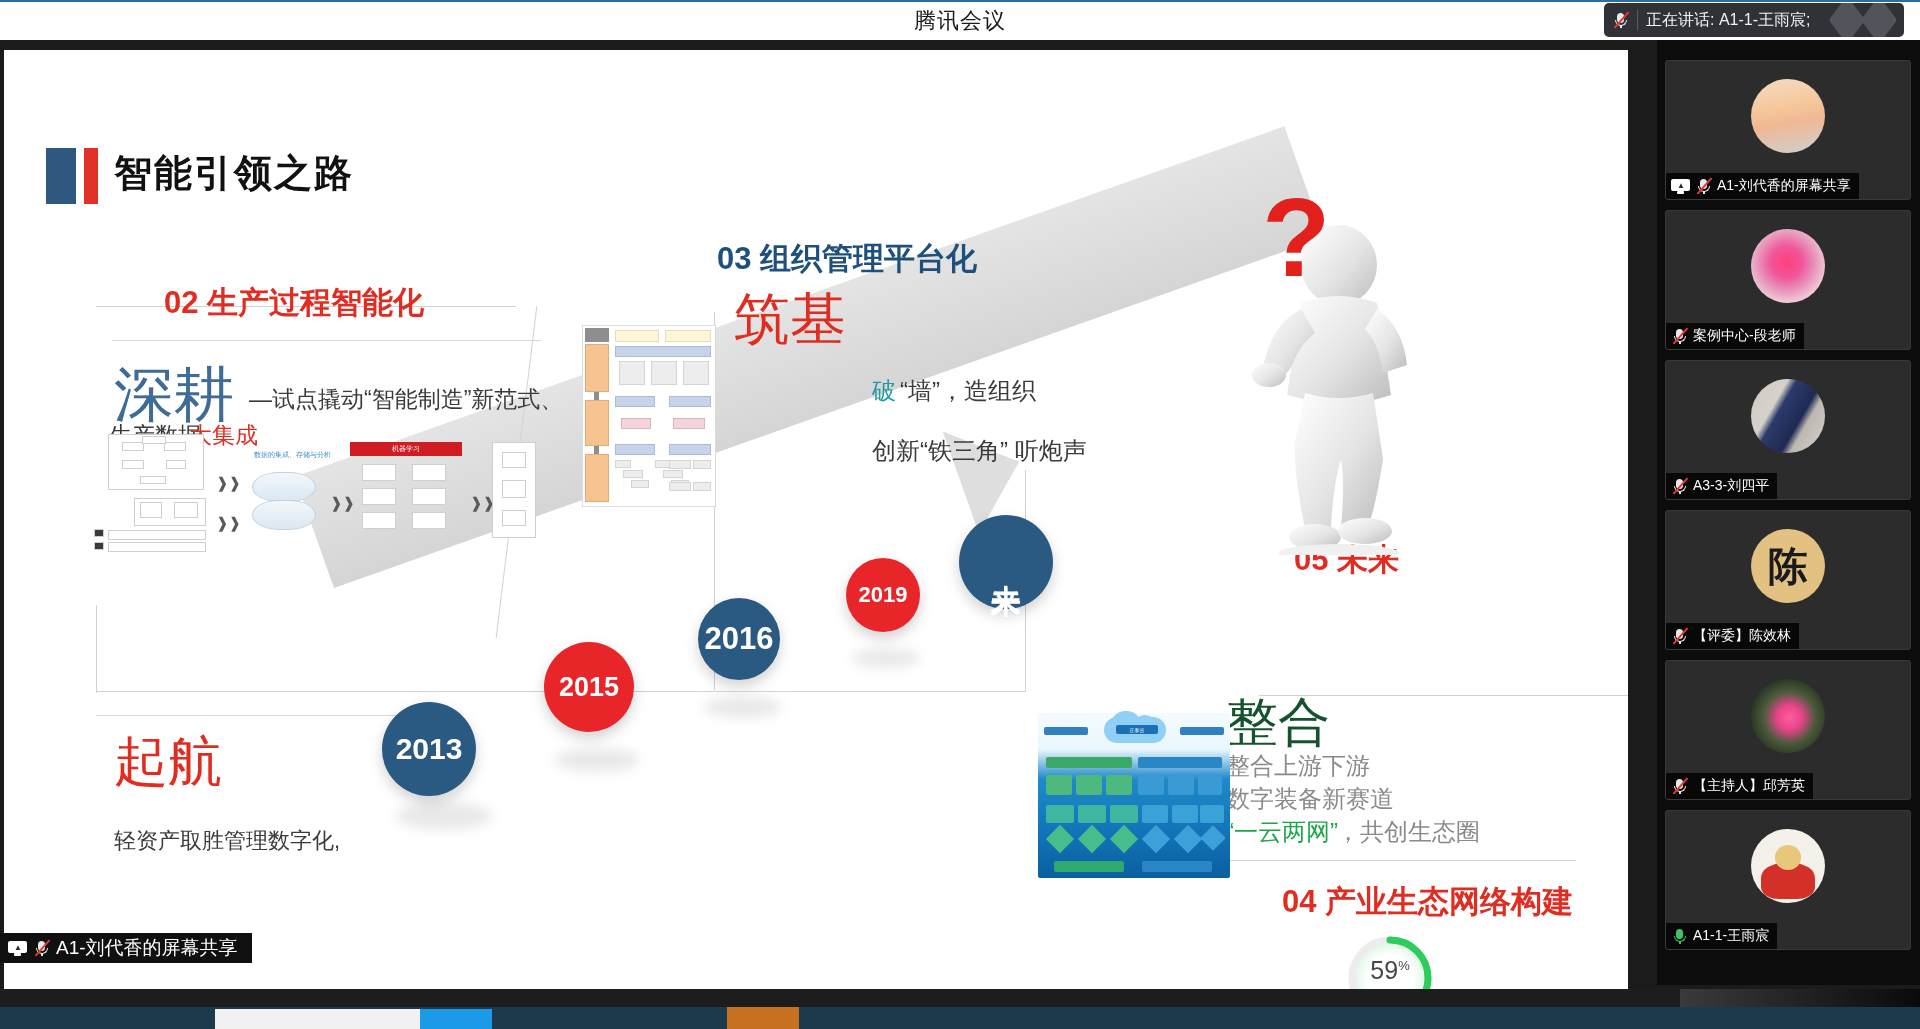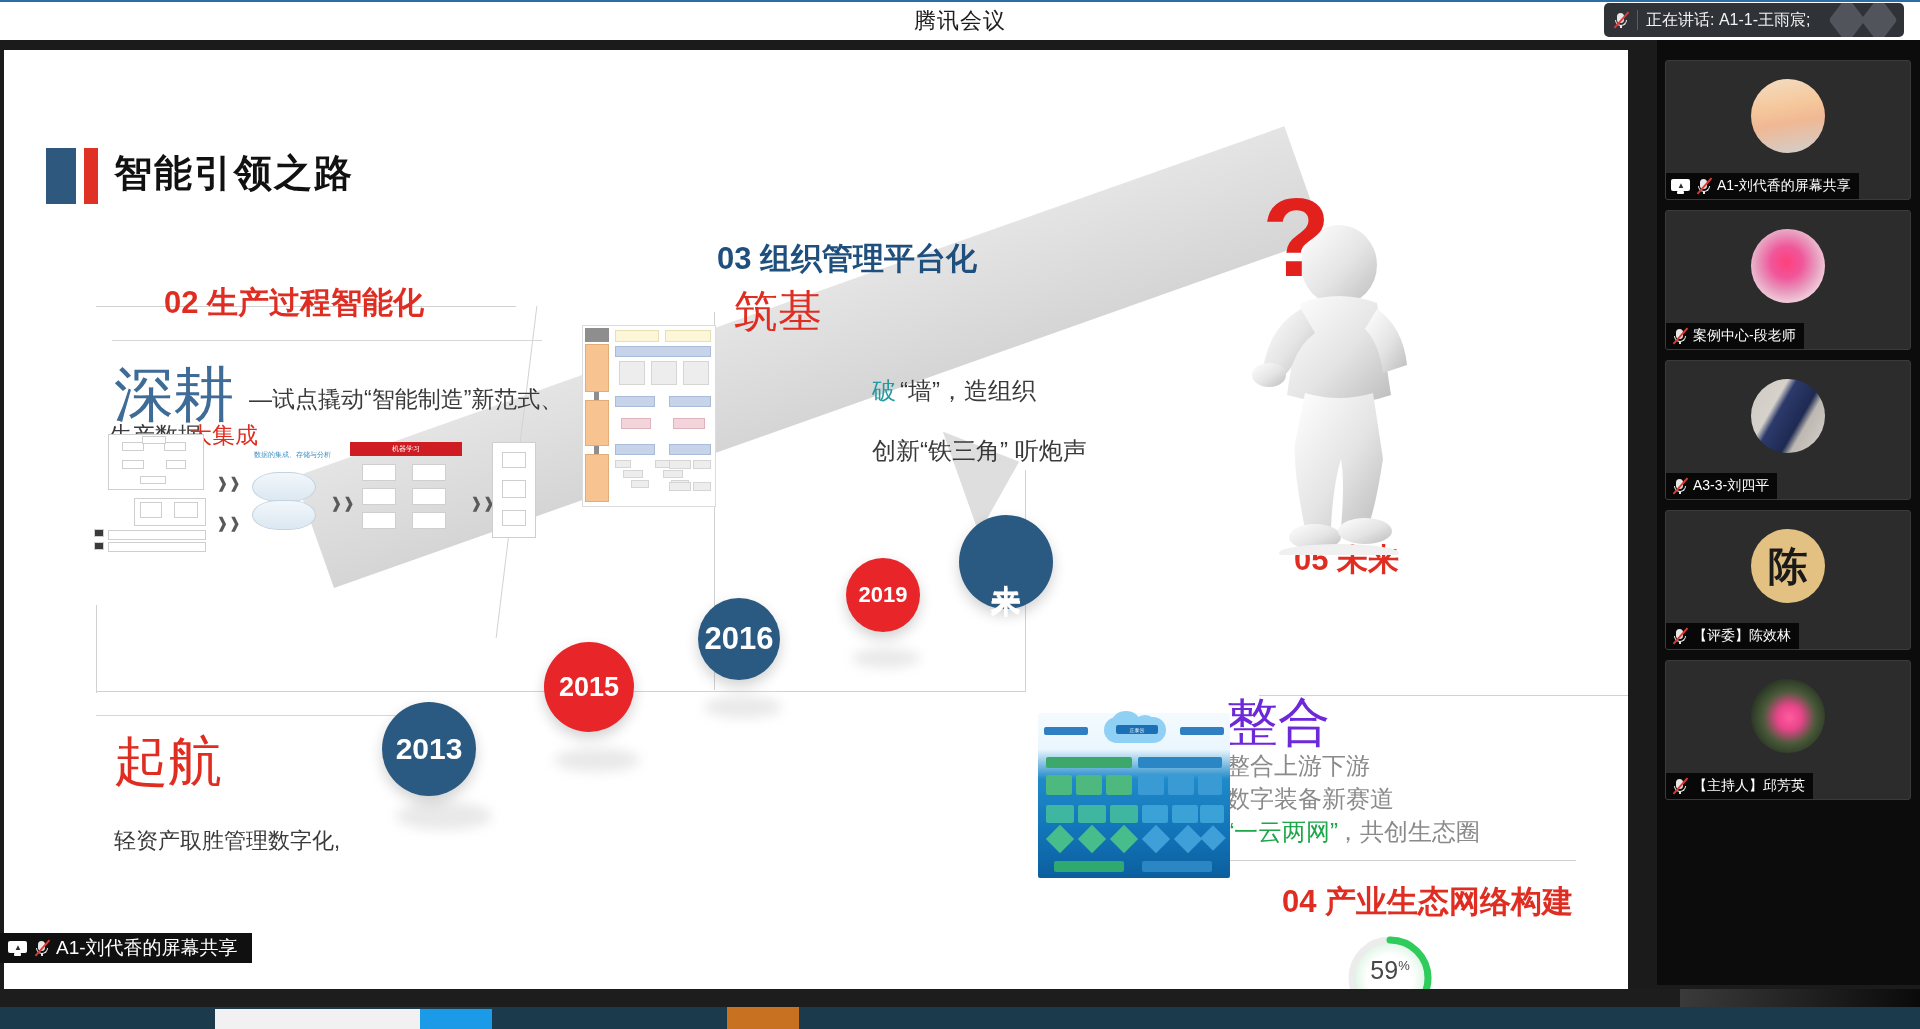--- a/index.html
+++ b/index.html
@@ -71,21 +71,21 @@
   .bub-shadow { position:absolute; border-radius:50%; background:#e9e9e9; filter:blur(6px); }
 
   
   .sec-num { position:absolute; font-weight:bold; white-space:nowrap; }
   .sec-red  { color:#e02d22; }
   .sec-blue { color:#1e4f7d; }
 
   .big-word { position:absolute; font-size:54px; font-family:"Liberation Serif","DejaVu Serif",serif; white-space:nowrap; }
   .w-blue { color:#3f6c96; }
   .w-red  { color:#e02d22; }
-  .w-gray { color:#6d28d9; }
+  .w-gray { color:#14532d; }
 
   .body-txt { position:absolute; color:#3a3a3a; white-space:nowrap; }
   .hr-line { position:absolute; height:1px; background:#d8d8d8; }
 
   
   .mini { position:absolute; }
   .mini-box { position:absolute; background:#fff; border:1px solid #cfcfcf; }
   .mini-cap { position:absolute; font-size:5px; color:#8d8d8d; white-space:nowrap; }
   .mini-red-bar { position:absolute; background:#cf1c22; color:#fff; font-size:7px;
       display:flex; align-items:center; justify-content:center; }
@@ -222,21 +222,21 @@
       <div class="body-txt" style="left:110px; top:776px; font-size:22px;">轻资产取胜管理数字化,</div>
 
       <div class="sec-num sec-red" style="left:160px; top:232px; font-size:31px;">02 生产过程智能化</div>
       <div class="hr-line" style="left:108px; top:290px; width:430px;"></div>
       <div class="big-word w-blue" style="left:110px; top:305px; font-size:60px;">深耕</div>
       <div class="body-txt" style="left:245px; top:334px; font-size:23px;">—试点撬动“智能制造”新范式、</div>
       <div class="body-txt" style="left:105px; top:370px; font-size:23px;">生产数据</div>
       <div class="body-txt" style="left:185px; top:370px; font-size:23px; color:#e02d22;">大集成</div>
 
       <div class="sec-num sec-blue" style="left:713px; top:188px; font-size:31px;">03 组织管理平台化</div>
-      <div class="big-word w-red" style="left:730px; top:232px; font-size:44px;">筑基</div>
+      <div class="big-word w-red" style="left:730px; top:232px; font-size:56px;">筑基</div>
       <div class="body-txt" style="left:868px; top:325px; font-size:24px; color:#1f9aa0;">破</div>
       <div class="body-txt" style="left:896px; top:325px; font-size:24px;">“墙”，造组织</div>
       <div class="body-txt" style="left:868px; top:385px; font-size:24px;">创新“铁三角” 听炮声</div>
 
       <div class="big-word w-gray" style="left:1222px; top:638px; font-size:52px;">整合</div>
       <div class="body-txt" style="left:1222px; top:700px; font-size:24px; color:#8a8a8a;">整合上游下游</div>
       <div class="body-txt" style="left:1222px; top:733px; font-size:24px; color:#8a8a8a;">数字装备新赛道</div>
       <div class="body-txt" style="left:1222px; top:766px; font-size:24px; color:#1ea64a;">“一云两网”</div>
       <div class="body-txt" style="left:1332px; top:766px; font-size:24px; color:#8a8a8a;">，共创生态圈</div>
       <div class="sec-num sec-red" style="left:1278px; top:831px; font-size:31px;">04 产业生态网络构建</div>
@@ -492,20 +492,36 @@
         <div class="mic">
           <div class="body"></div>
             <div class="arc"></div>
             <div class="stem"></div>
             <div class="slash"></div>
         </div>
         <span class="t">【主持人】邱芳英</span>
       </div>
     </div>
 
+    <div class="ptile" style="top:770px; height:140px;">
+      <div class="av">
+        <div class="av-fu">
+            <div class="red"></div>
+            <div class="head"></div>
+          </div>
+      </div>
+      <div class="nm">
+        <div class="mic on">
+          <div class="body"></div>
+            <div class="arc"></div>
+            <div class="stem"></div>
+        </div>
+        <span class="t">A1-1-王雨宸</span>
+      </div>
+    </div>
 
   </div>
 
   <div id="strip-dark">
     <div class="right-fade"></div>
   </div>
   <div id="taskbar">
     <div class="grad"></div>
     <div class="seg-white"></div>
     <div class="seg-blue"></div>

